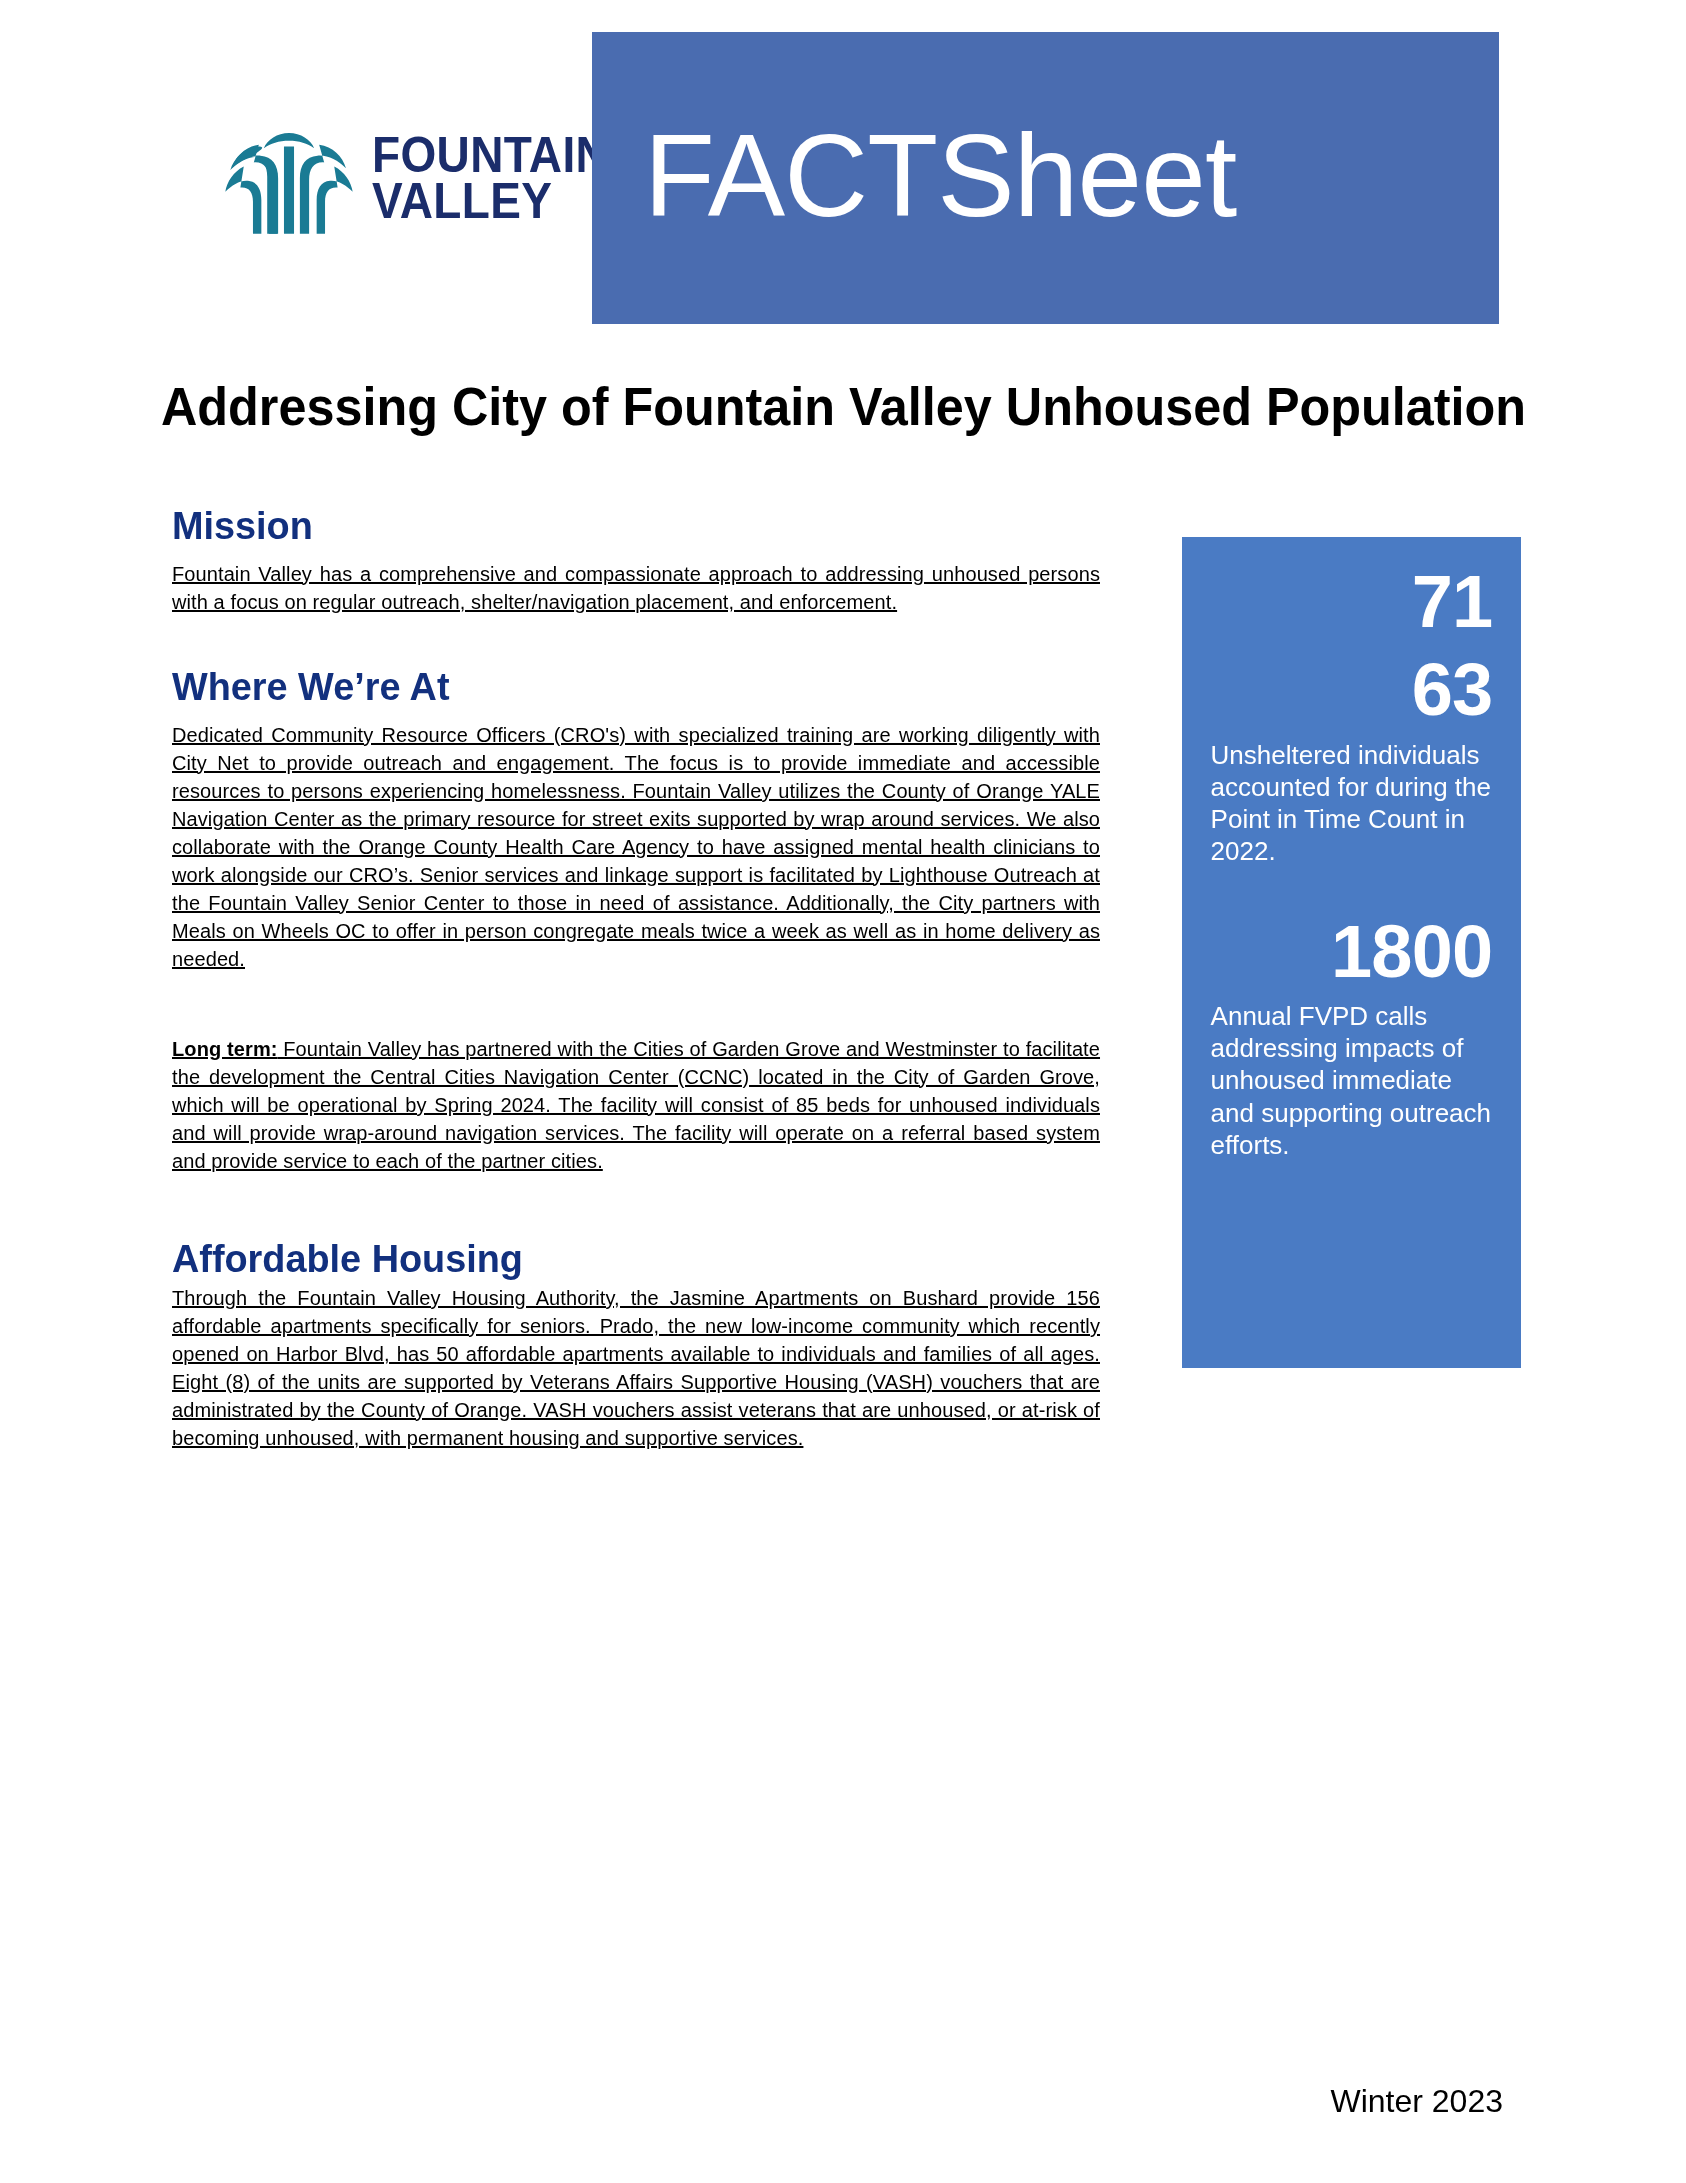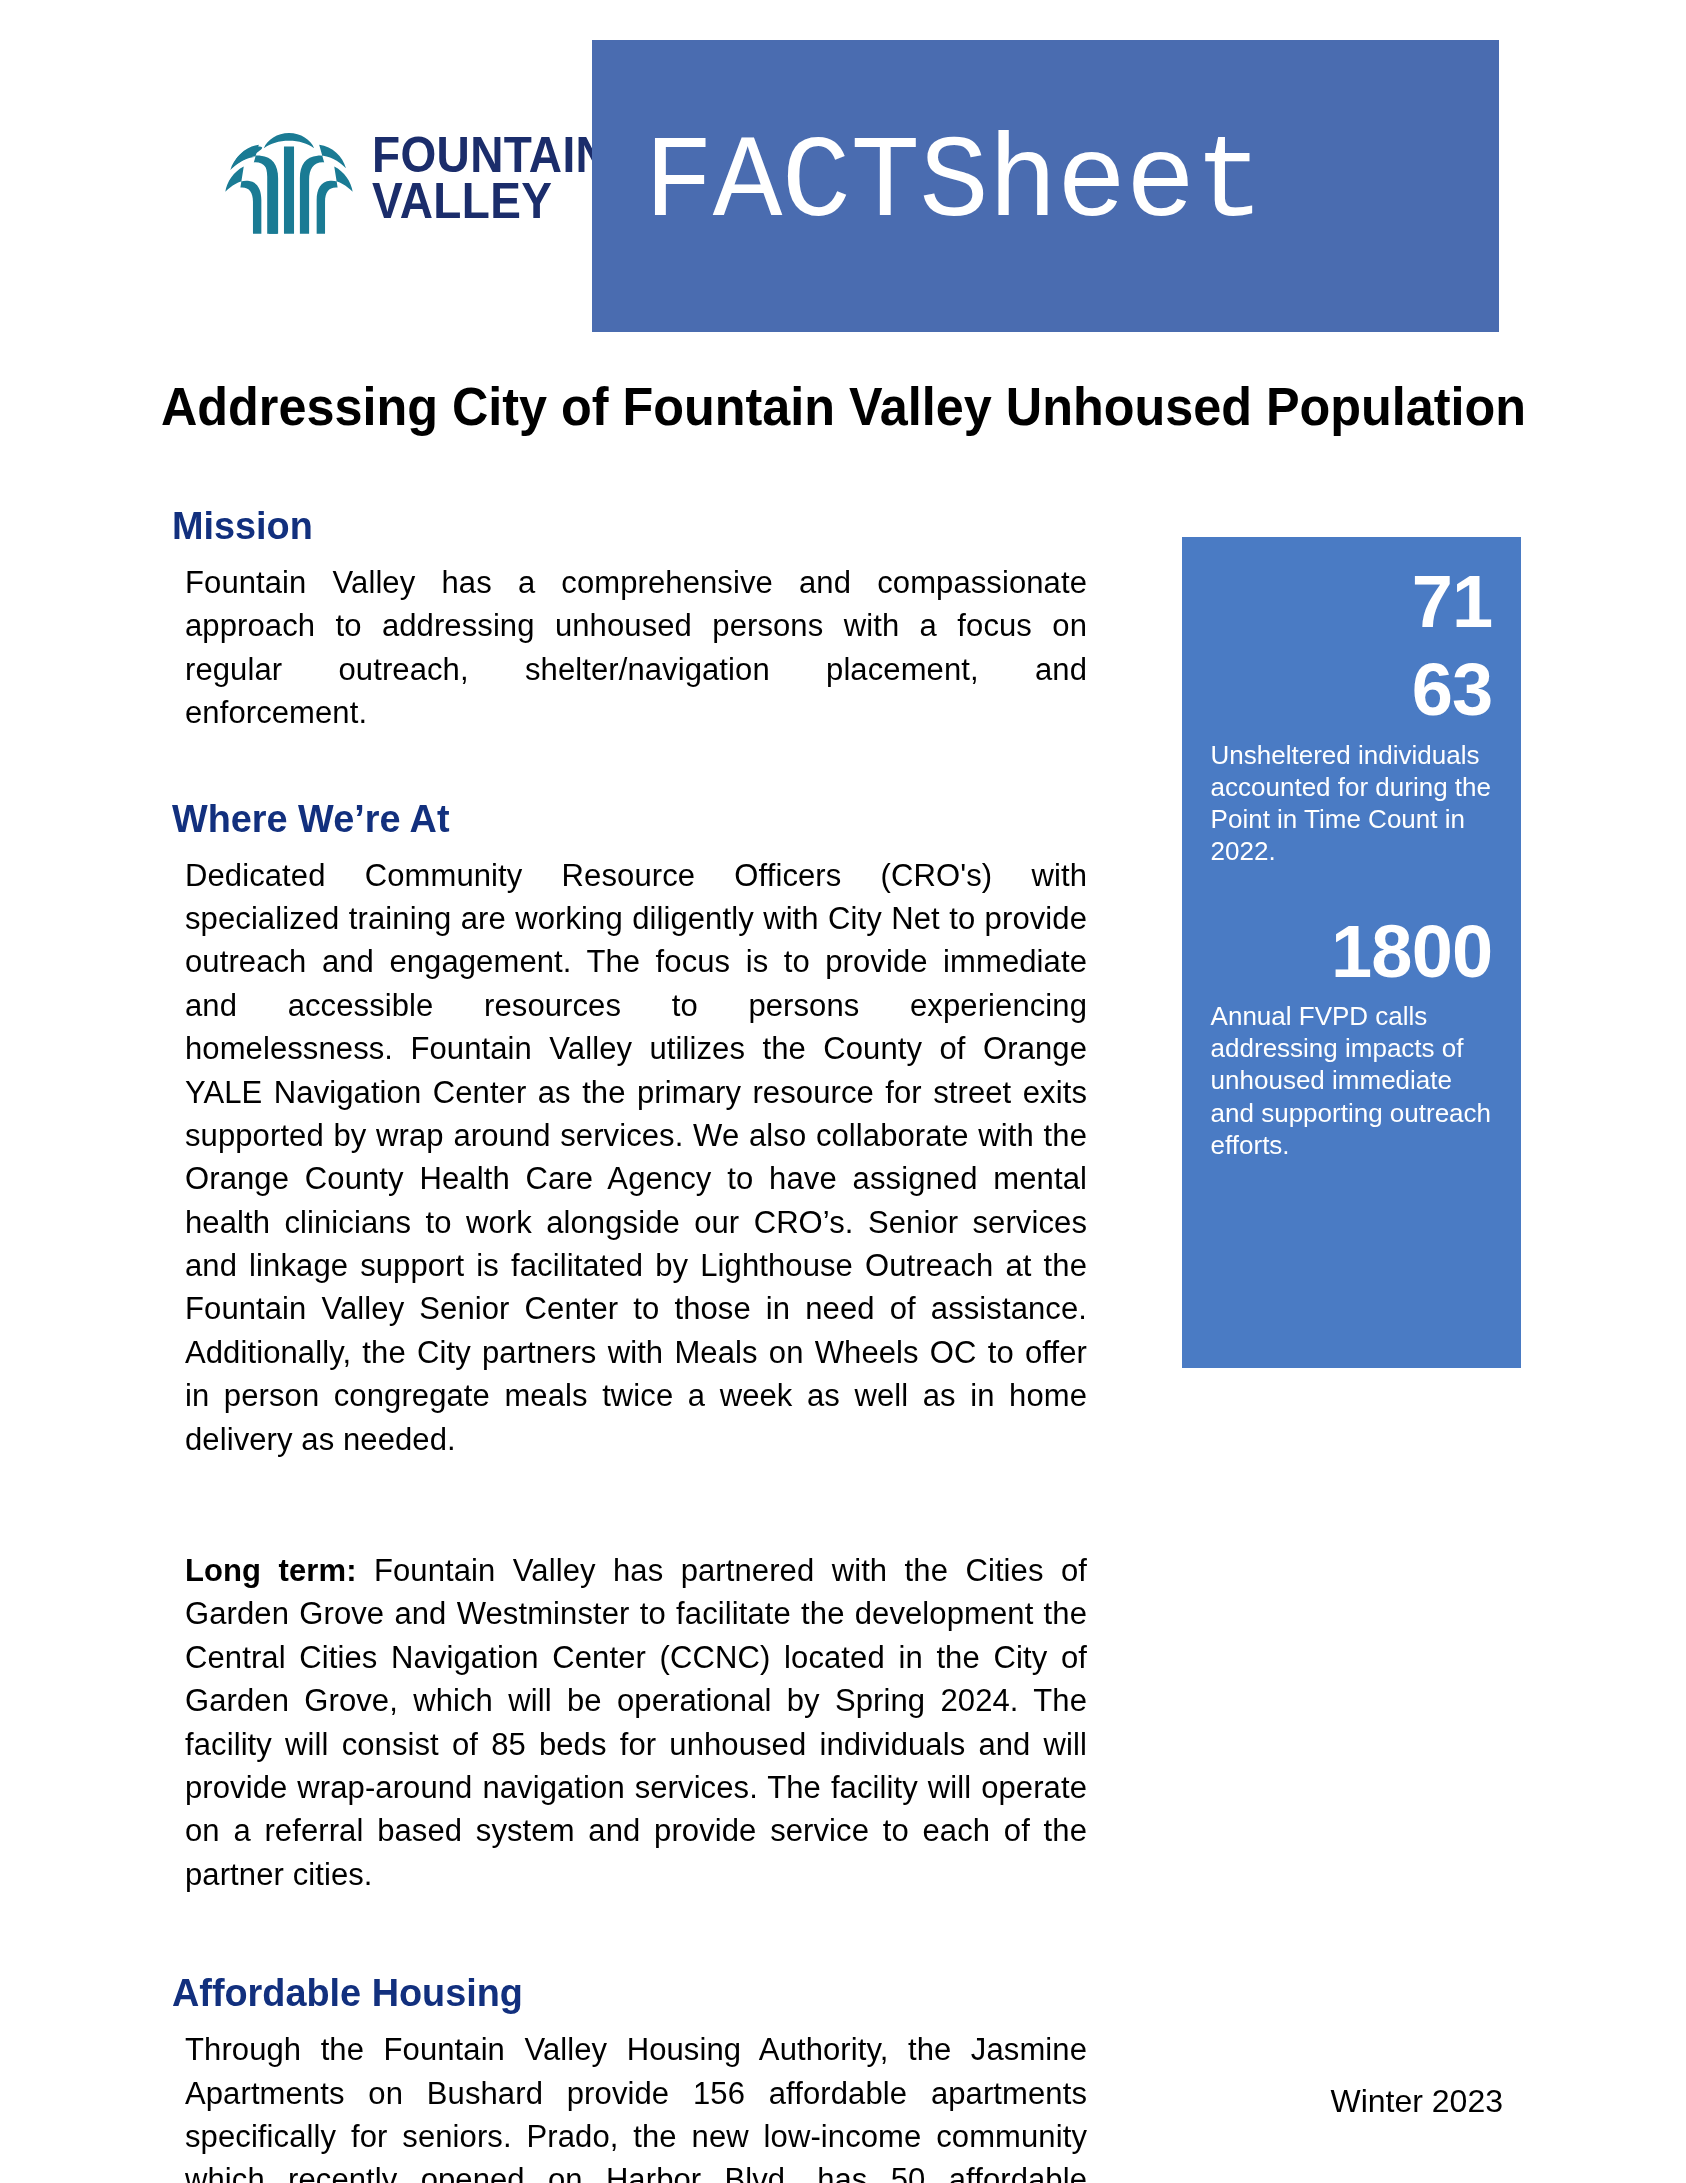--- a/index.html
+++ b/index.html
@@ -58,25 +58,24 @@
     letter-spacing: 0.4px;
     color: #1b2d6b;
     transform: scaleX(0.92);
     transform-origin: left center;
     white-space: nowrap;
   }
 
   .banner {
     position: absolute;
     left: 592px;
-    top: 40px;
+    top: 32px;
     width: 907px;
     height: 292px;
     background: #4a6cb0;
-    font-family: Liberation Mono, monospace;
   }
   .banner-title {
     position: absolute;
     left: 52px;
     top: 50%;
     transform: translateY(-52%);
     color: #ffffff;
     font-size: 116px;
     font-weight: 300;
     letter-spacing: -0.8px;
@@ -121,28 +120,29 @@
     color: #12307e;
     letter-spacing: 0px;
     transform: scaleX(0.97);
     transform-origin: left center;
   }
   h2.section-head.tight {
     margin-bottom: 3.4px;
   }
 
   p.body-text {
-    margin: 13px;
-    font-family: "Liberation Sans Narrow", "Liberation Sans", sans-serif;
-    font-size: 31px;
+    margin: 0;
+    font-family: "Liberation Sans Narrow", "Liberation Sans", sans-serif;
+    font-size: 20px;
     line-height: 1.40;
     color: #000000;
     text-align: justify;
     text-justify: inter-word;
     letter-spacing: 0.1px;
+    text-decoration: underline;
   }
   p.body-text b {
     font-weight: bold;
   }
 
   .gap-lg { height: 49px; }
   .gap-xl { height: 62px; }
 
   
   .stats-panel {

